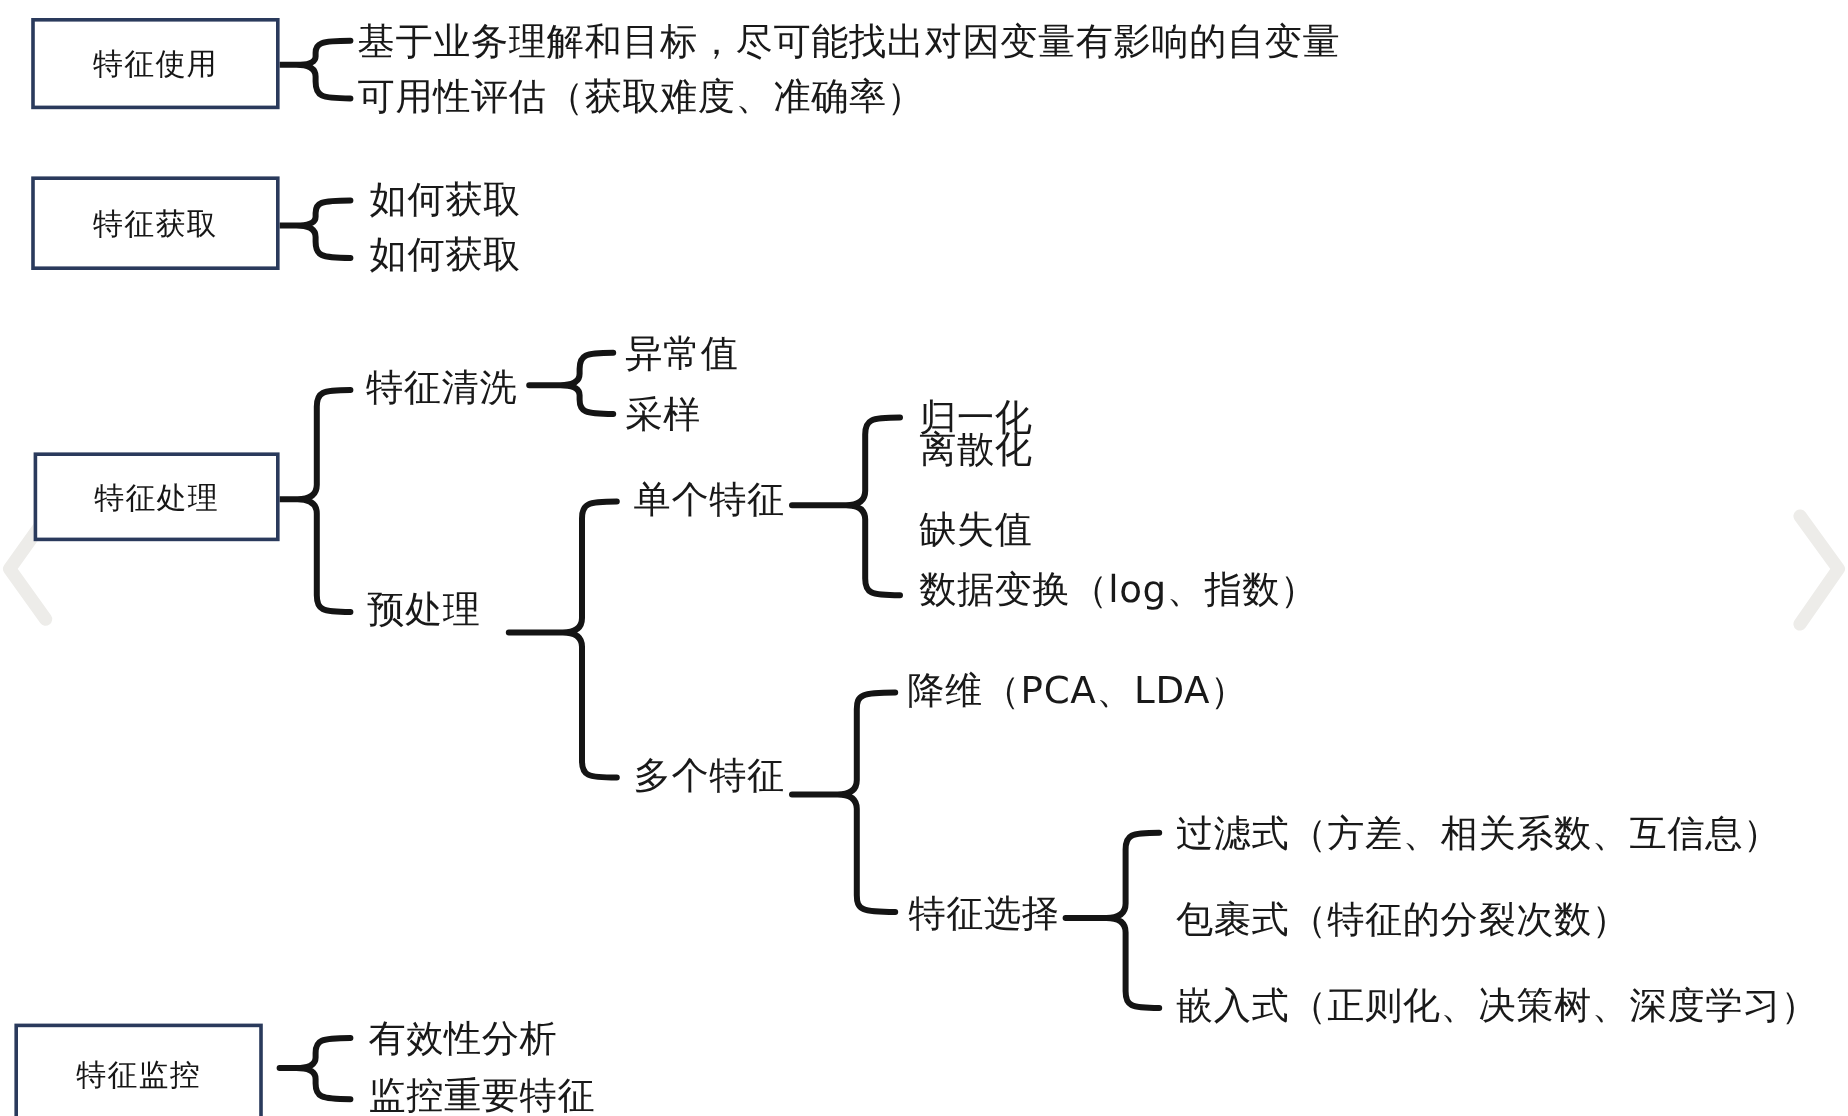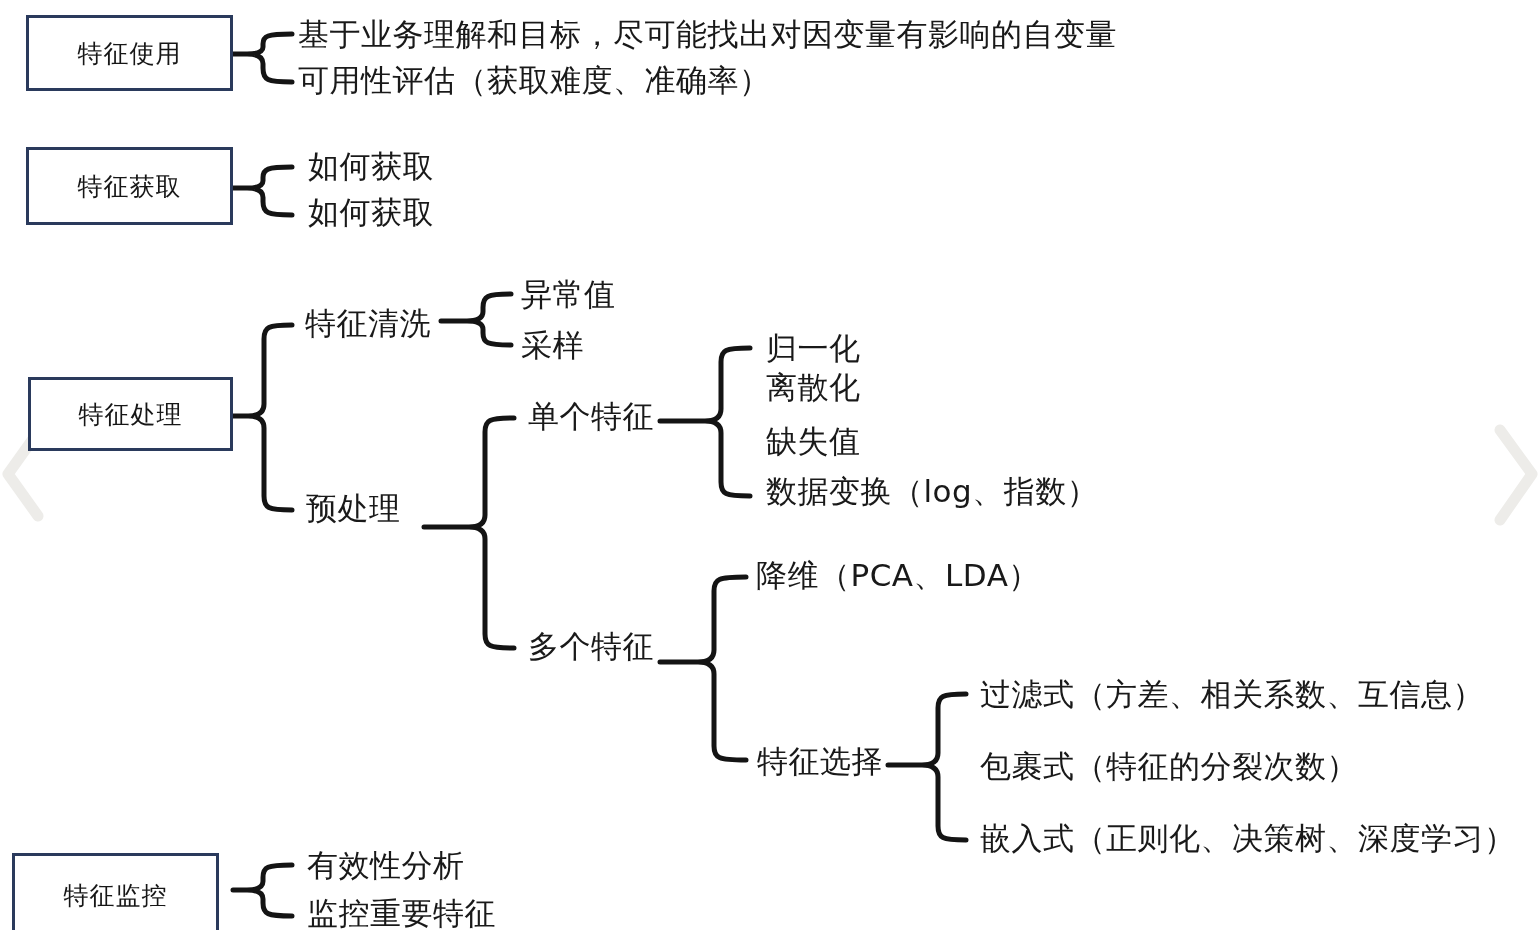--- a/index.html
+++ b/index.html
@@ -27,21 +27,21 @@
   .lbl{
     position:absolute;white-space:nowrap;font-size:31px;color:var(--text,#191919);
     transform:translateY(-53%);z-index:2;letter-spacing:0.5px;
   }
   .p-u1{left:298px;top:36px}   .p-u2{left:298px;top:82px}
   .p-a1{left:308px;top:168px}  .p-a2{left:308px;top:214px}
   .p-clean{left:305px;top:325px}
   .p-c1{left:521px;top:296px}  .p-c2{left:521px;top:347px}
   .p-prep{left:306px;top:510px}
   .p-single{left:528px;top:418px}
-  .p-s1{left:766px;top:350px}  .p-s2{left:766px;top:389px}
+  .p-s1{left:766px;top:350px}  .p-s2{left:766px;top:376px}
   .p-s3{left:766px;top:443px}  .p-s4{left:766px;top:493px}
   .p-multi{left:528px;top:648px}
   .p-m1{left:756px;top:577px}
   .p-select{left:757px;top:763px}
   .p-f1{left:980px;top:696px}  .p-f2{left:980px;top:768px}  .p-f3{left:980px;top:840px}
   .p-mo1{left:307px;top:867px} .p-mo2{left:307px;top:915px}
 
   .watermark{
     position:absolute;left:1182px;top:890px;transform:translateY(-50%);
     font-size:27px;letter-spacing:0.5px;color:var(--wm,#9b9b9b);

